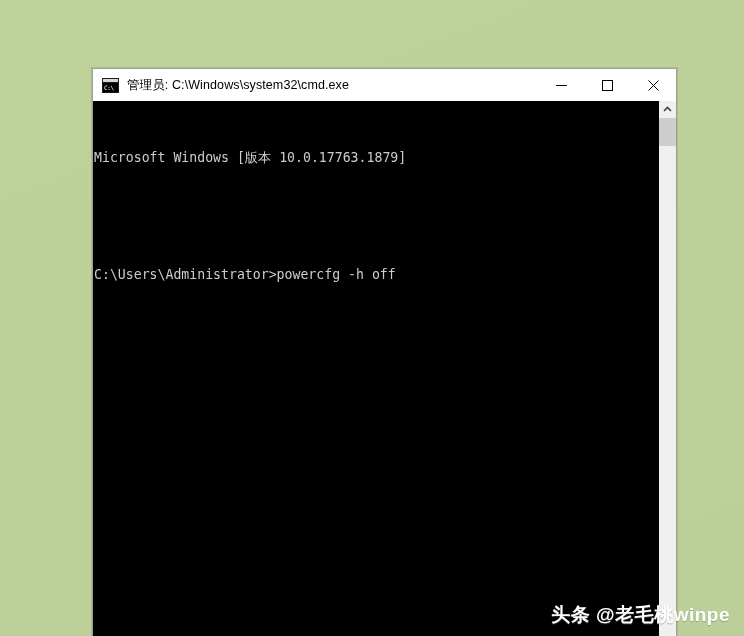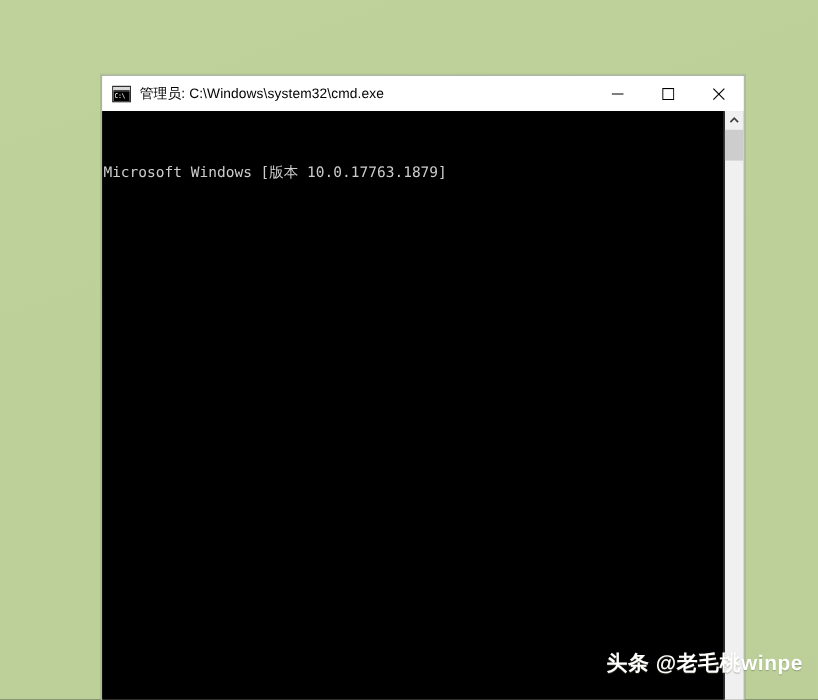--- a/index.html
+++ b/index.html
@@ -153,21 +153,21 @@
     left: 0;
     width: 17px;
     height: 28px;
     background: #cdcdcd;
   }
 
   
   #watermark {
     position: absolute;
     right: 14px;
-    bottom: 20px;
+    bottom: 8px;
     font-size: 19px;
     font-weight: bold;
     color: #ffffff;
     letter-spacing: 0.5px;
     text-shadow: 0 1px 1px rgba(90,105,75,0.45);
     white-space: nowrap;
     user-select: none;
   }
 </style>
 </head>
@@ -204,20 +204,21 @@
         <line x1="10.5" y1="0.5" x2="0.5" y2="10.5" stroke="#000000" stroke-width="1"></line>
       </svg>
     </button>
   </div>
 
   <div id="console-area">
 
     <div id="console-text">
       <div class="line">Microsoft Windows [版本 10.0.17763.1879]</div>
       <div class="line"></div>
+      <div class="line">C:\Users\Administrator&gt;powercfg -h off</div>
     </div>
 
     <div id="console-scrollbar">
       <div class="sb-arrow">
         <svg width="9" height="7" viewBox="0 0 9 7">
           <polyline points="1,5 4.5,1.5 8,5" fill="none" stroke="#404040" stroke-width="1.6"></polyline>
         </svg>
       </div>
       <div id="sb-track">
         <div id="sb-thumb"></div>

